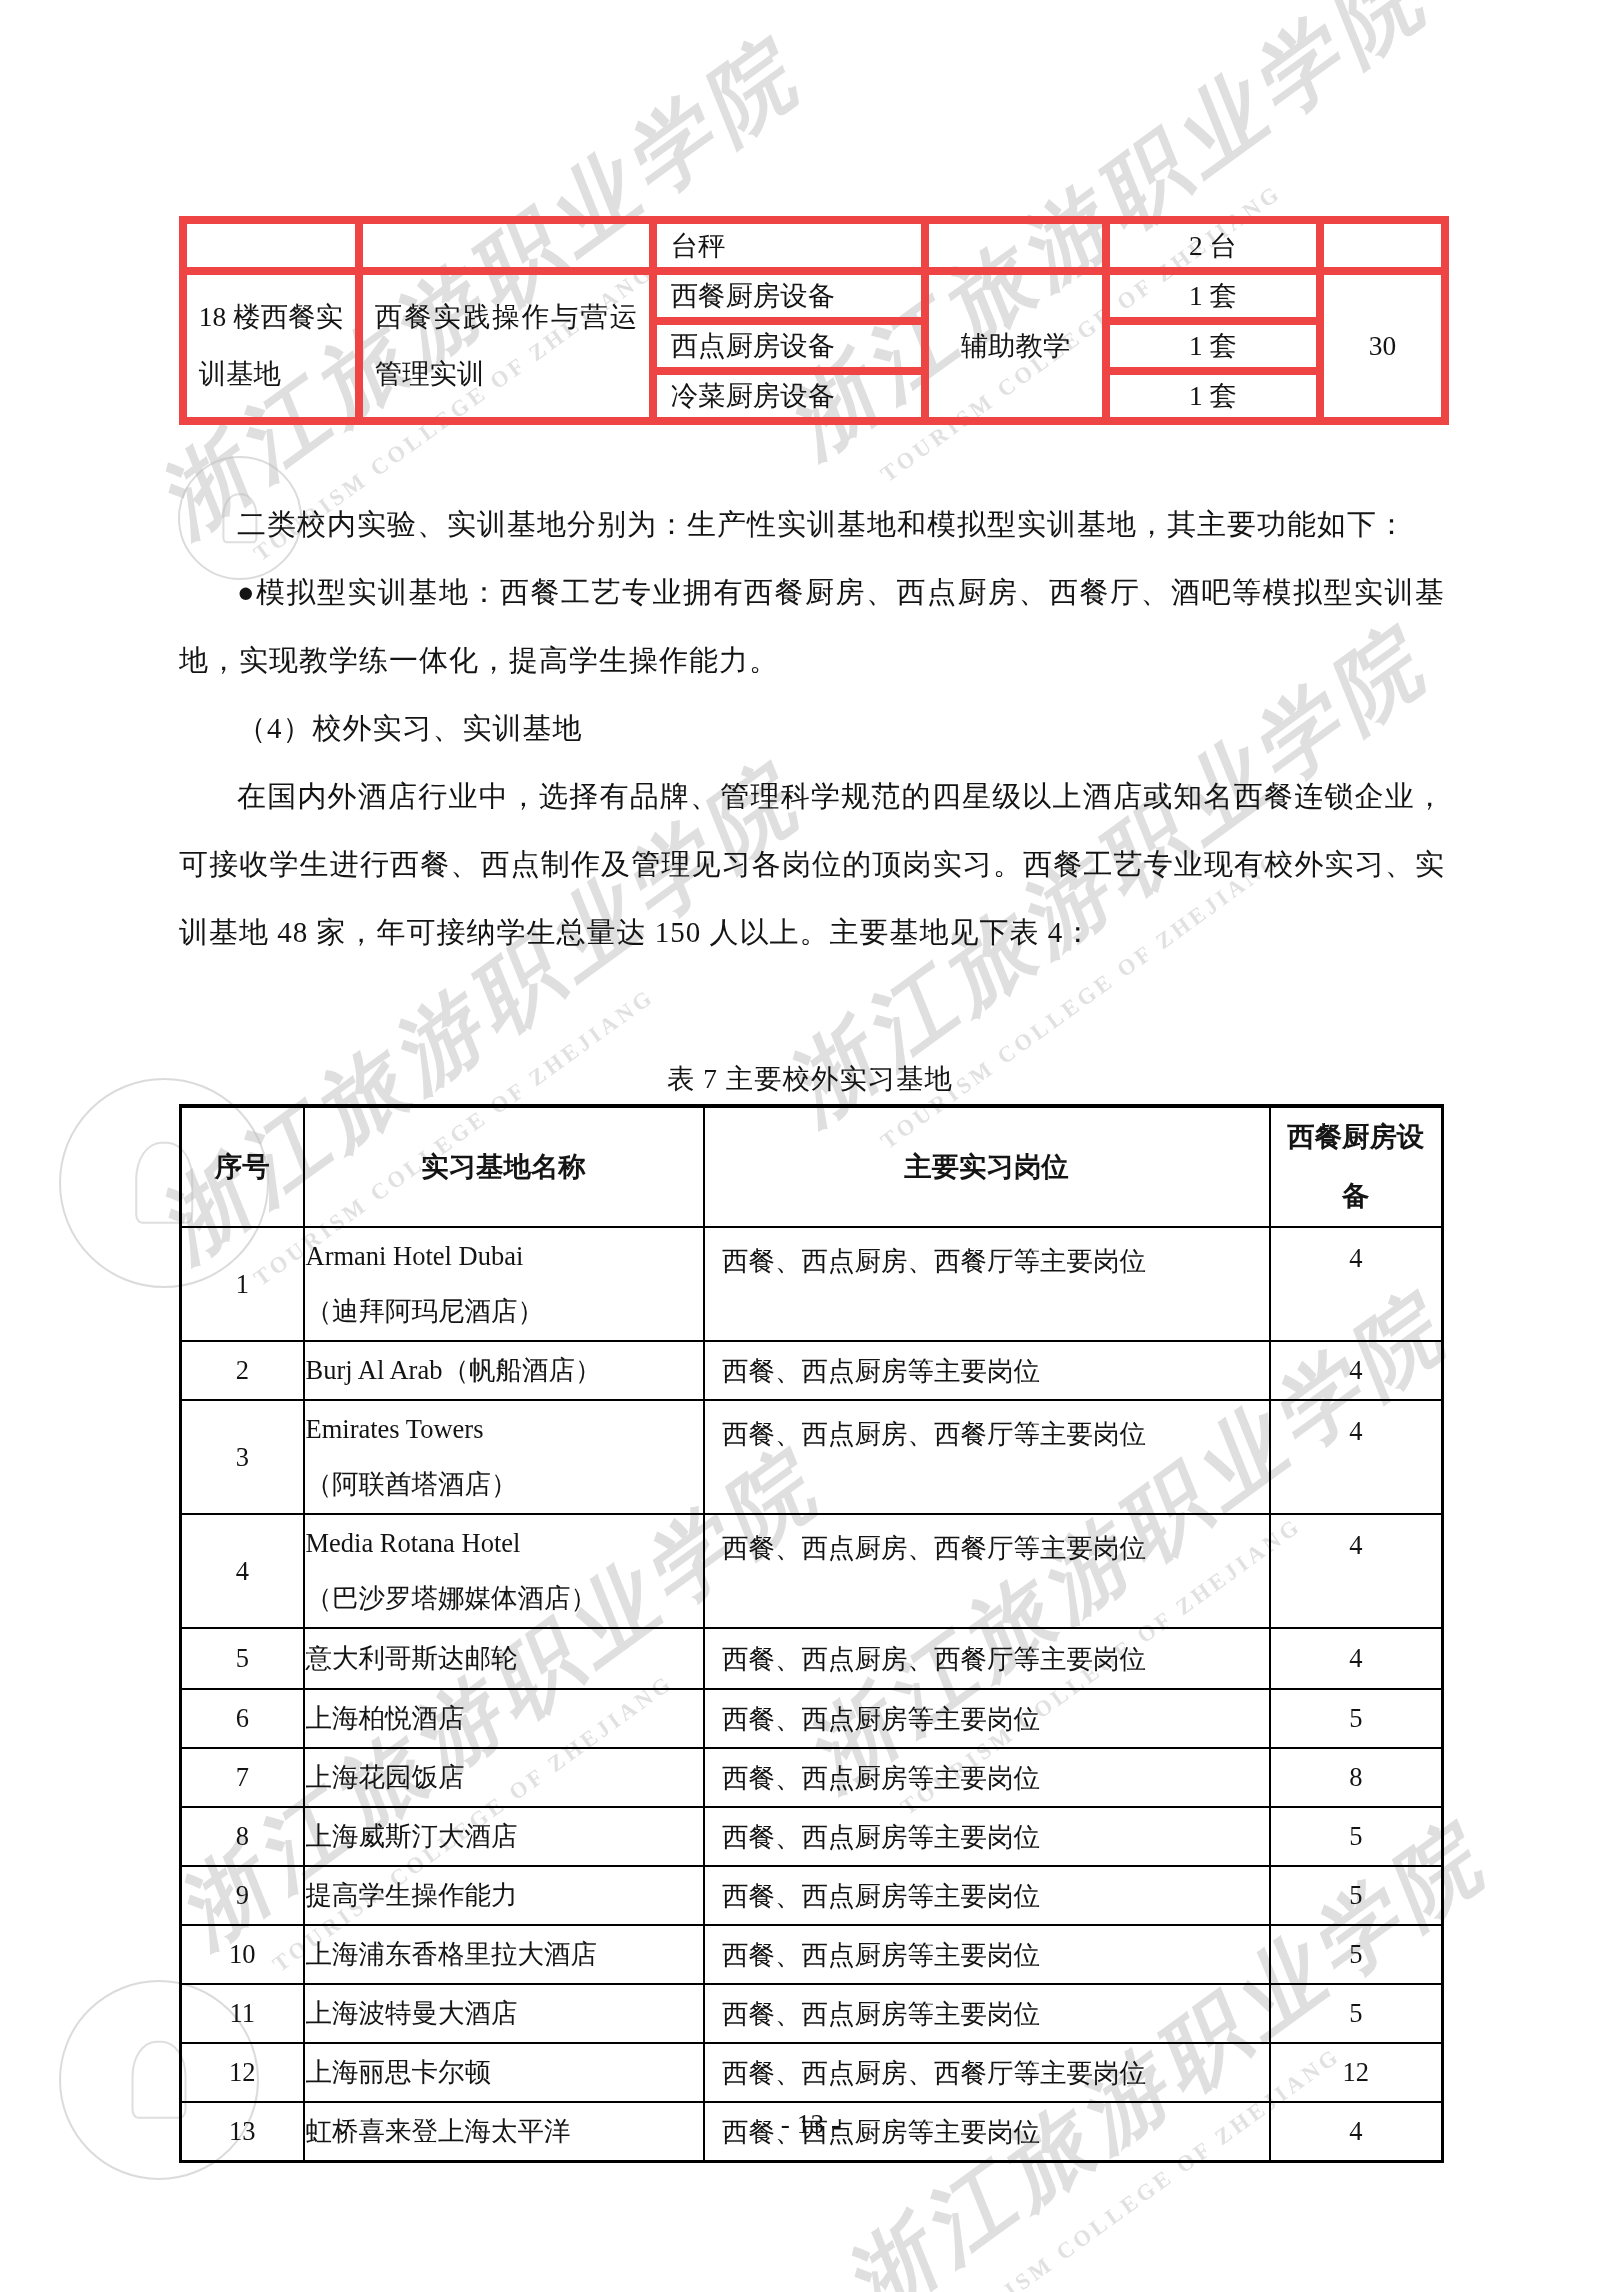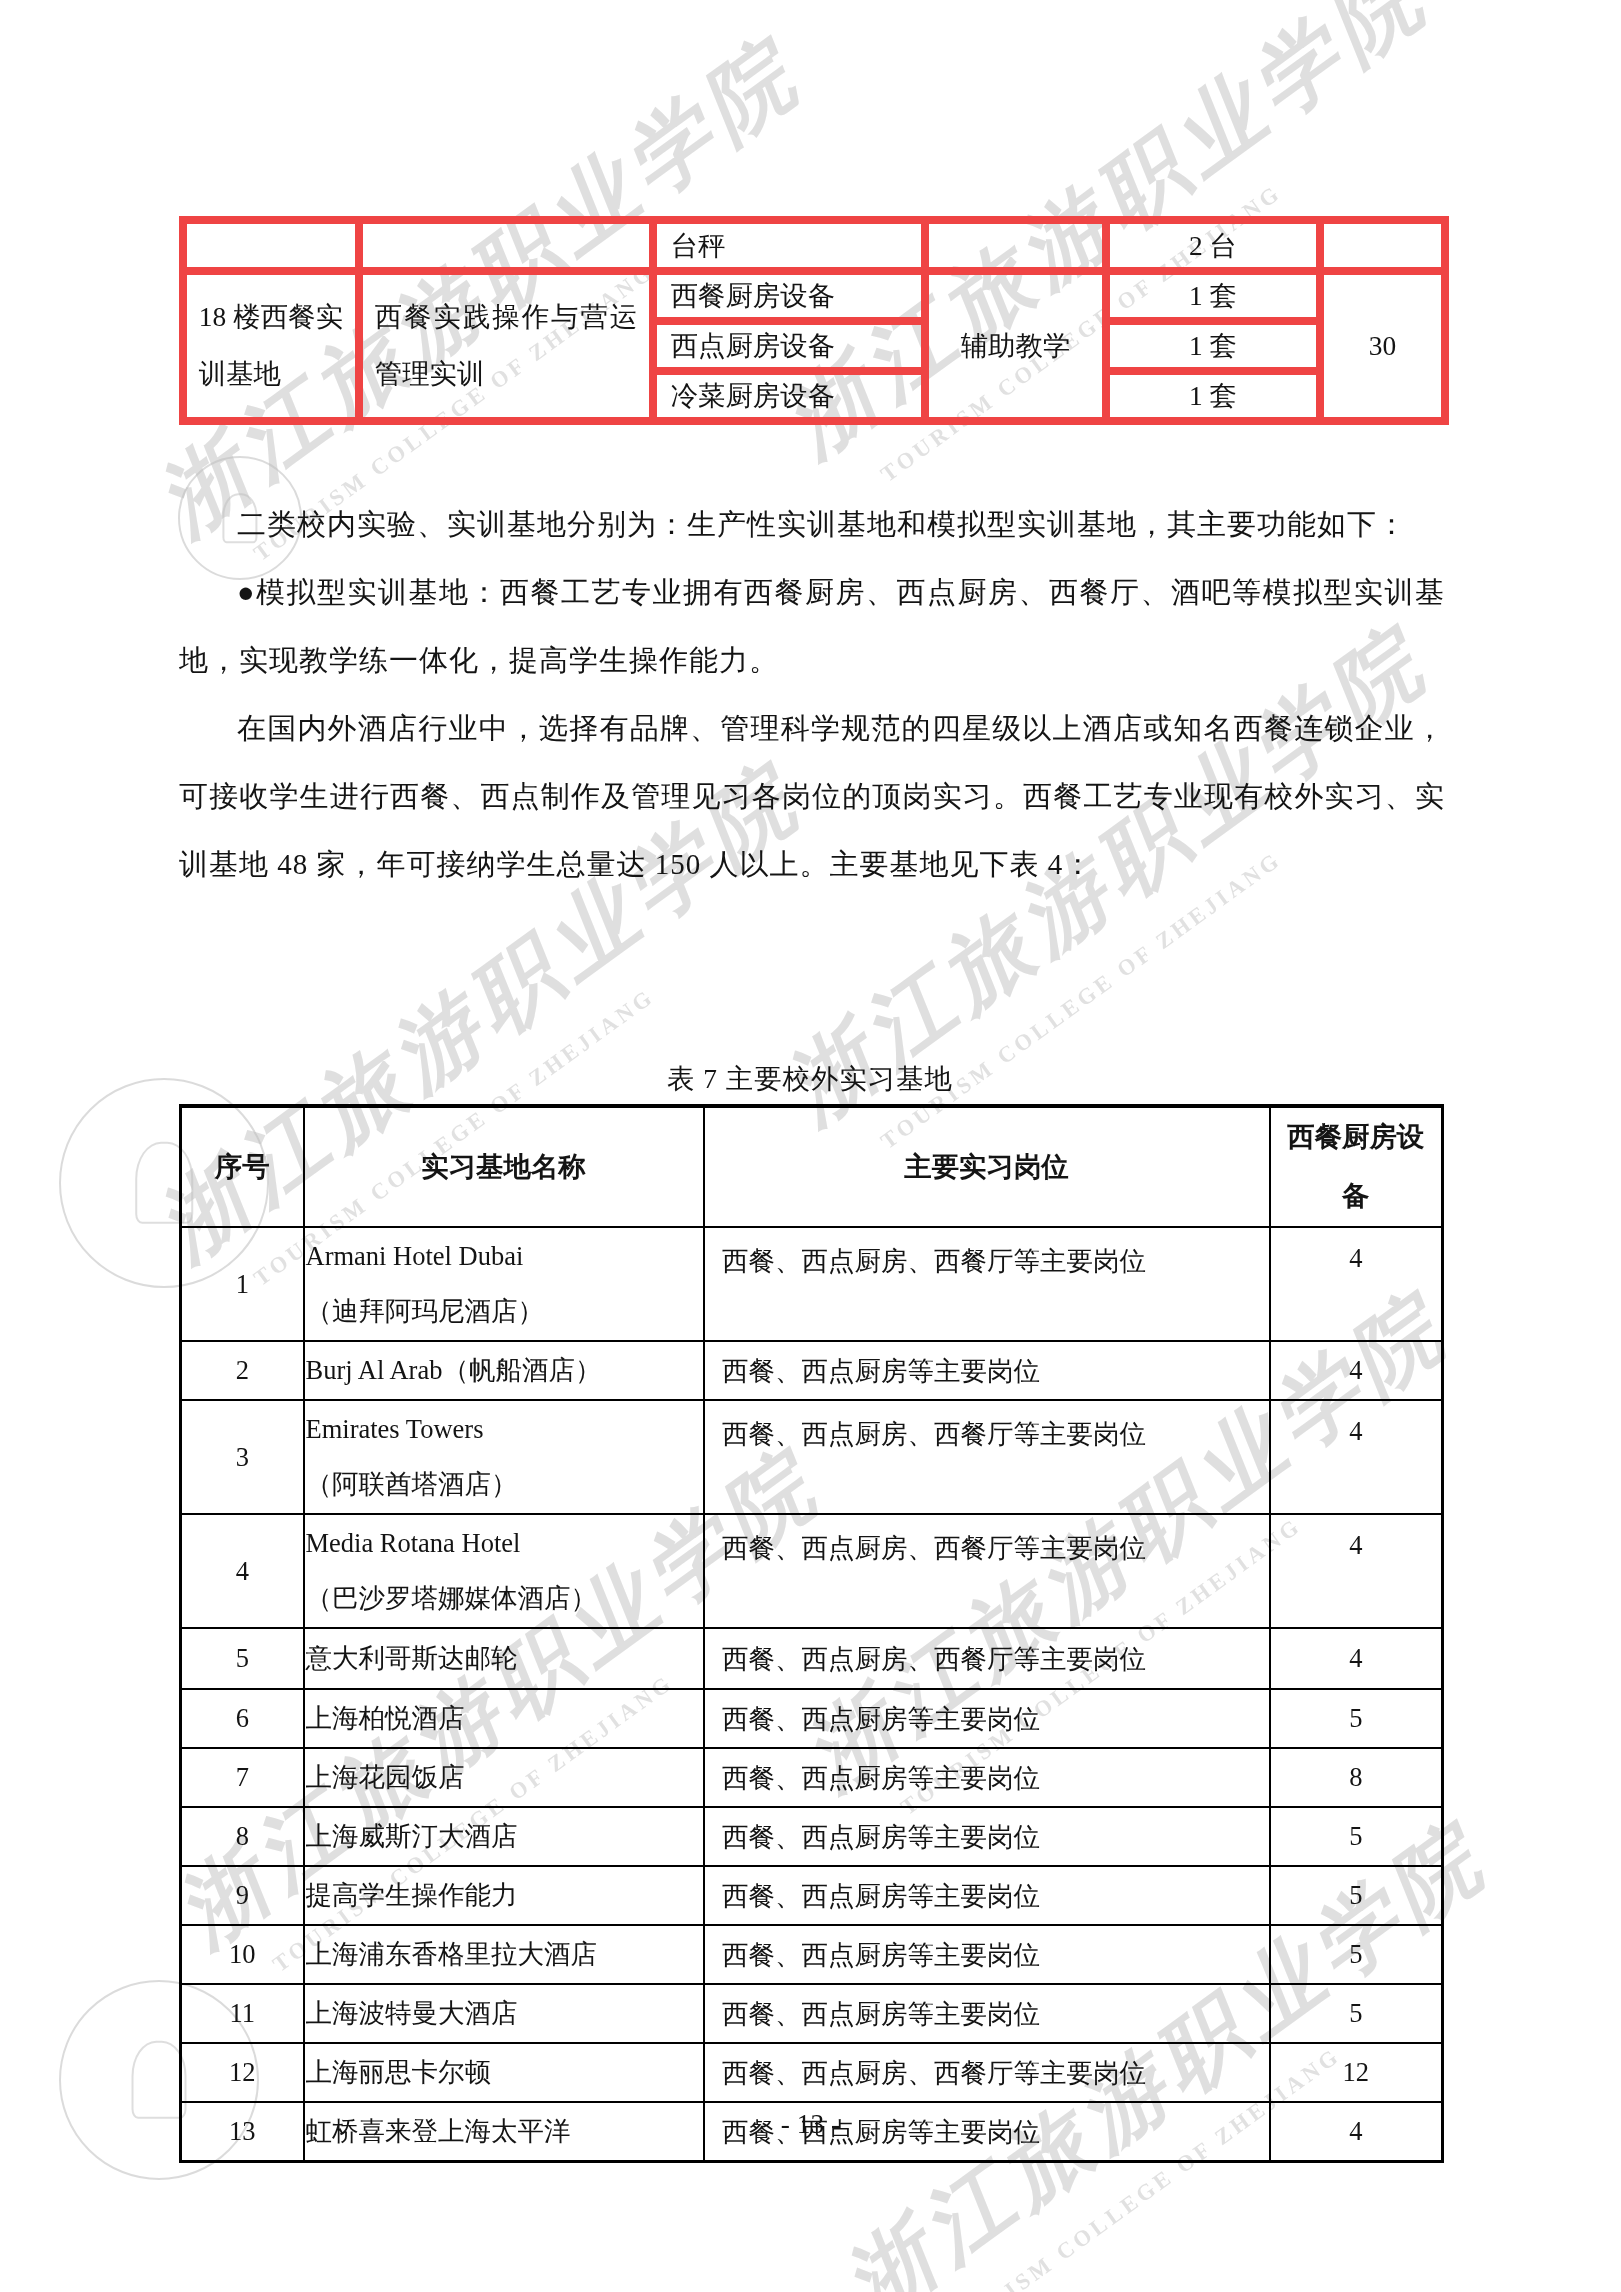--- a/index.html
+++ b/index.html
@@ -154,20 +154,21 @@
         <tr class="rb">
           <td class="item">冷菜厨房设备</td>
           <td class="qty">1 套</td>
         </tr>
       </tbody>
     </table>
 
     <div class="paras">
       <p>二类校内实验、实训基地分别为：生产性实训基地和模拟型实训基地，其主要功能如下：</p>
       <p>●模拟型实训基地：西餐工艺专业拥有西餐厨房、西点厨房、西餐厅、酒吧等模拟型实训基地，实现教学练一体化，提高学生操作能力。</p>
+      <p>（4）校外实习、实训基地</p>
       <p>在国内外酒店行业中，选择有品牌、管理科学规范的四星级以上酒店或知名西餐连锁企业，可接收学生进行西餐、西点制作及管理见习各岗位的顶岗实习。西餐工艺专业现有校外实习、实训基地 48 家，年可接纳学生总量达 150 人以上。主要基地见下表 4：</p>
     </div>
 
     <div class="t4-caption">表 7 主要校外实习基地</div>
 
     <table class="t4">
       <colgroup>
         <col style="width:123px">
           <col style="width:400px">
           <col style="width:566px">

